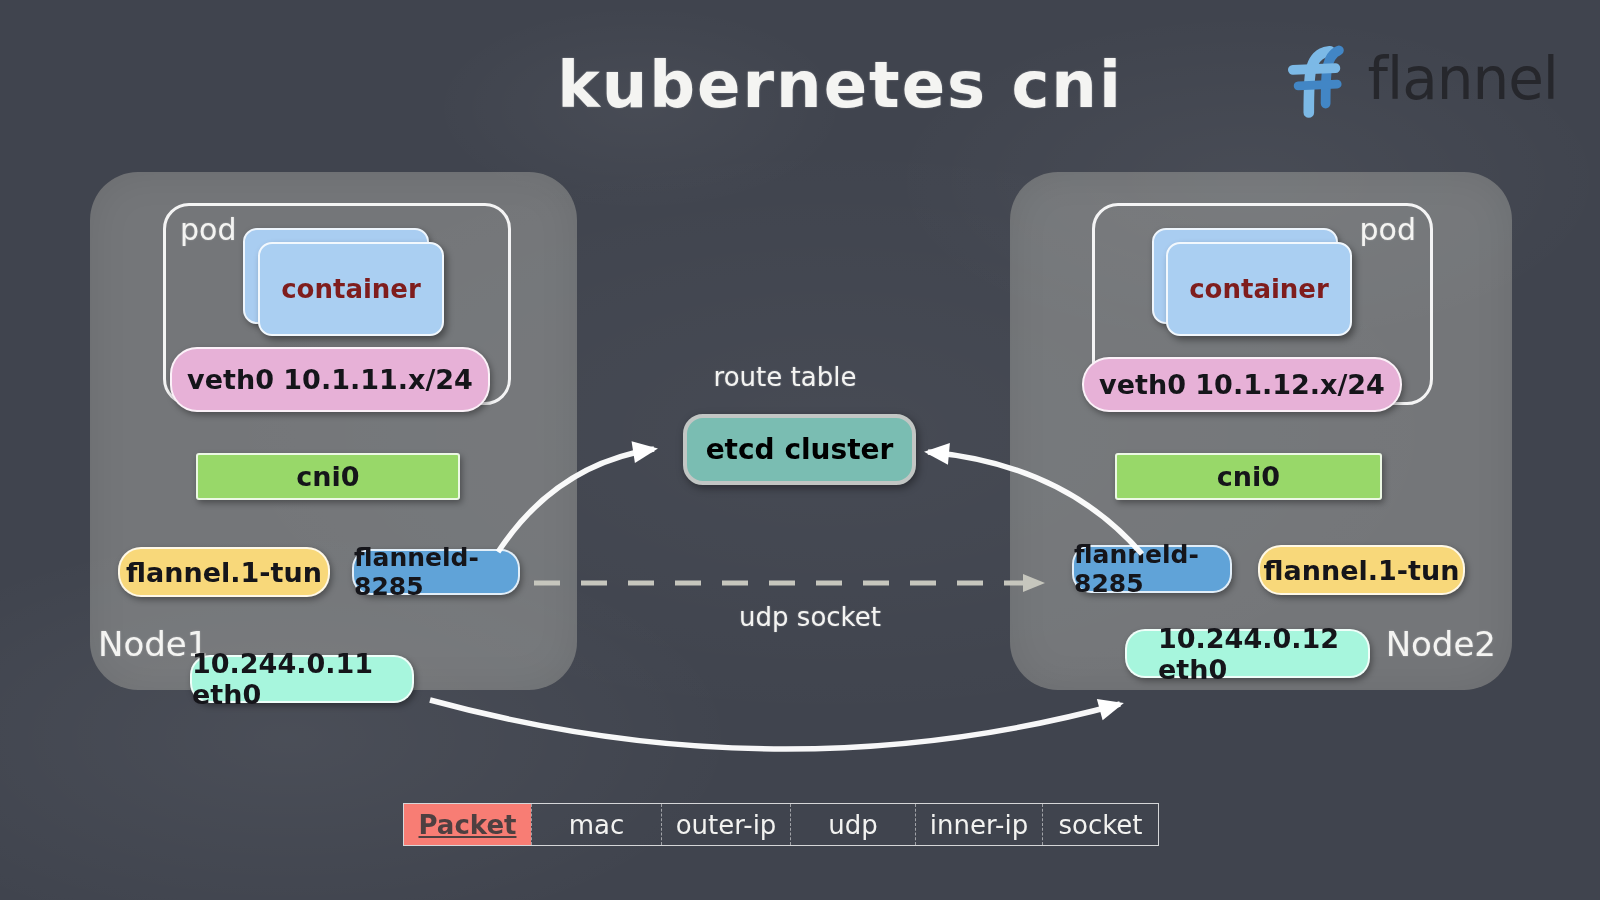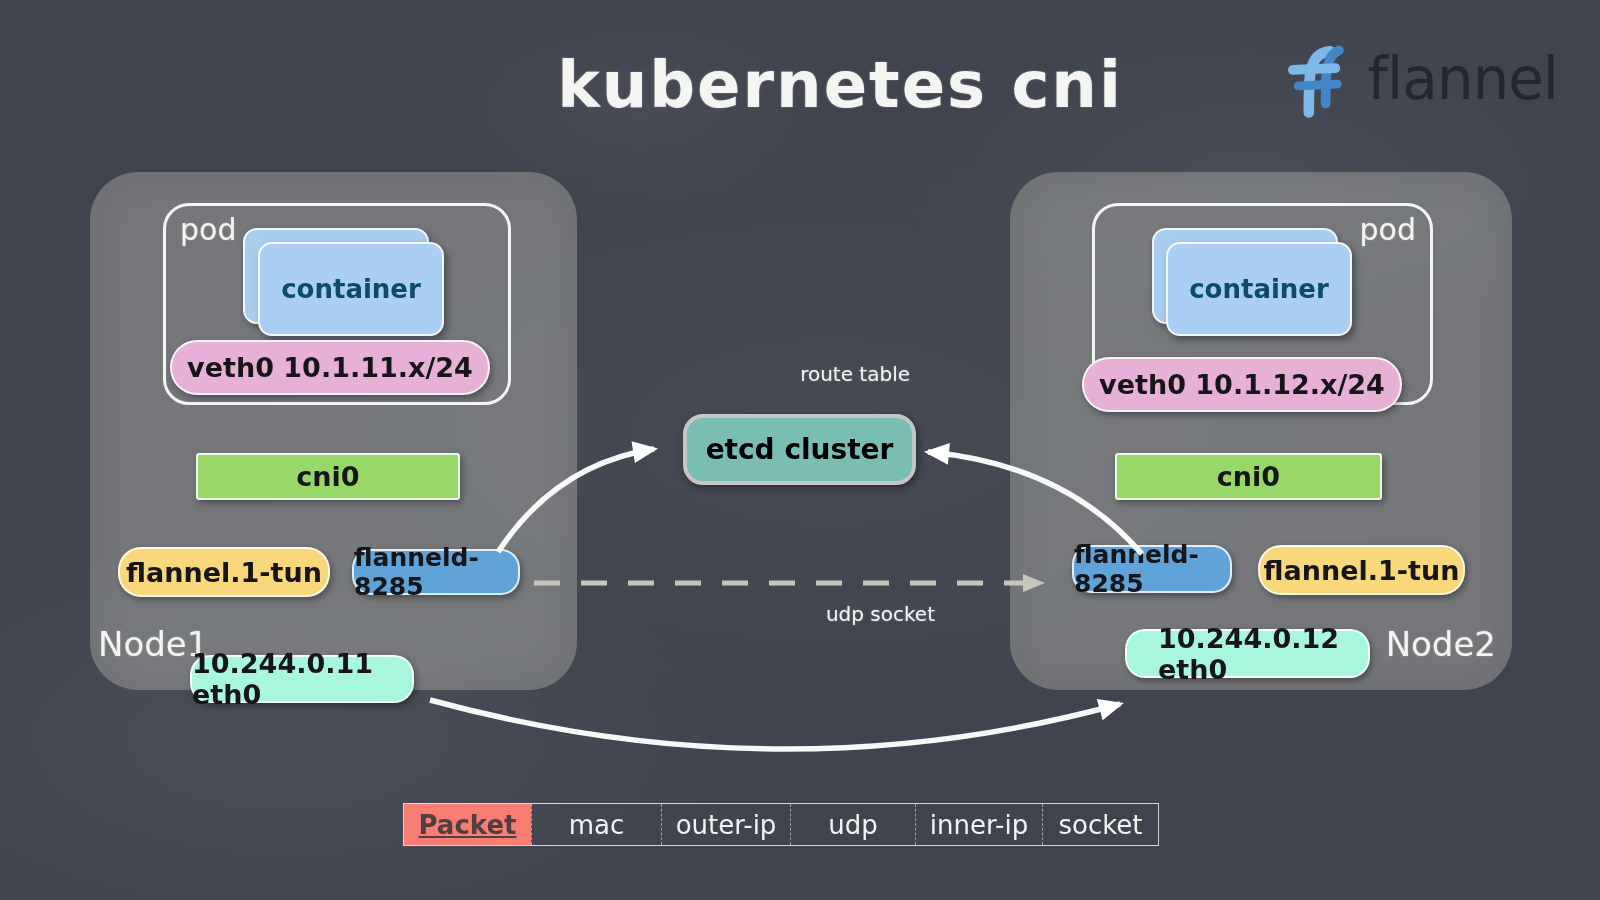--- a/index.html
+++ b/index.html
@@ -37,33 +37,33 @@
   .pod-label.lft{left:14px;} .pod-label.rgt{right:14px;}
   .pill{
     position:absolute;display:flex;align-items:center;justify-content:center;
     font-weight:700;color:#15151a;border:2px solid rgba(255,255,255,0.82);
     box-shadow:2px 3px 6px rgba(0,0,0,0.35);font-size:27px;box-sizing:border-box;
   }
   .cbox-back{position:absolute;background:#a9cdf1;border:2px solid #eef5fc;border-radius:14px;
     box-shadow:2px 3px 6px rgba(0,0,0,0.35);}
   .cbox-front{position:absolute;background:#aacff2;border:2px solid #f2f8fd;border-radius:14px;
     box-shadow:3px 4px 7px rgba(0,0,0,0.38);display:flex;align-items:center;justify-content:center;
-    font-weight:700;color:#0c4a6e;font-size:26px;}
+    font-weight:700;color:#7f1d1d;font-size:26px;}
   .veth{background:#e7b1d7;border-radius:27px;}
   .cni{background:#98d869;border-radius:3px;}
   .tun{background:#f8d87a;border-radius:23px;}
   .flanneld{background:#60a3d8;border-radius:19px;font-size:25px;}
   .eth{background:#a7f6dd;border-radius:20px;}
   .node-label{position:absolute;font-size:34px;}
   .etcd{
     position:absolute;left:635px;top:414px;width:225px;height:63px;border-radius:20px;
     background:#7abdb2;border:4px solid #c2c6c4;box-shadow:2px 3px 8px rgba(0,0,0,0.4);
     display:flex;align-items:center;justify-content:center;font-size:28px;font-weight:700;color:#000000;margin-left:48px;
   }
-  .center-label{position:absolute;text-align:right;font-size:20px;}
+  .center-label{position:absolute;text-align:center;font-size:26px;}
   .route-label{left:660px;top:362px;width:250px;}
   .udp-label{left:685px;top:602px;width:250px;}
   .ptable{
     position:absolute;left:403px;top:803px;height:43px;display:flex;
     border:1px solid rgba(255,255,255,0.78);box-sizing:border-box;
   }
   .pcell{
     display:flex;align-items:center;justify-content:center;font-size:26px;color:#f2f2f0;
     border-left:1px dashed rgba(255,255,255,0.5);box-sizing:border-box;
   }
@@ -88,21 +88,21 @@
     </span>
     <span class="logo-word">flannel</span>
   </div>
 
   <div class="node node1">
     <div class="podbox pod1">
       <span class="pod-label lft chalk">pod</span>
     </div>
     <div class="cbox-back" style="left:153px;top:56px;width:182px;height:92px;"></div>
     <div class="cbox-front" style="left:168px;top:70px;width:182px;height:90px;">container</div>
-    <div class="pill veth" style="left:80px;top:168px;width:320px;height:55px;text-align:center;">veth0 10.1.11.x/24</div>
+    <div class="pill veth" style="left:80px;top:175px;width:320px;height:65px;text-align:center;">veth0 10.1.11.x/24</div>
     <div class="pill cni" style="left:106px;top:281px;width:264px;height:47px;">cni0</div>
     <div class="pill tun" style="left:28px;top:375px;width:212px;height:50px;">flannel.1-tun</div>
     <div class="pill flanneld" style="left:262px;top:377px;width:168px;height:46px;">flanneld-8285</div>
     <span class="node-label chalk" style="left:8px;top:452px;">Node1</span>
     <div class="pill eth" style="left:100px;top:483px;width:224px;height:48px;">10.244.0.11 eth0</div>
   </div>
 
   <div class="node node2">
     <div class="podbox pod2">
       <span class="pod-label rgt chalk">pod</span>

